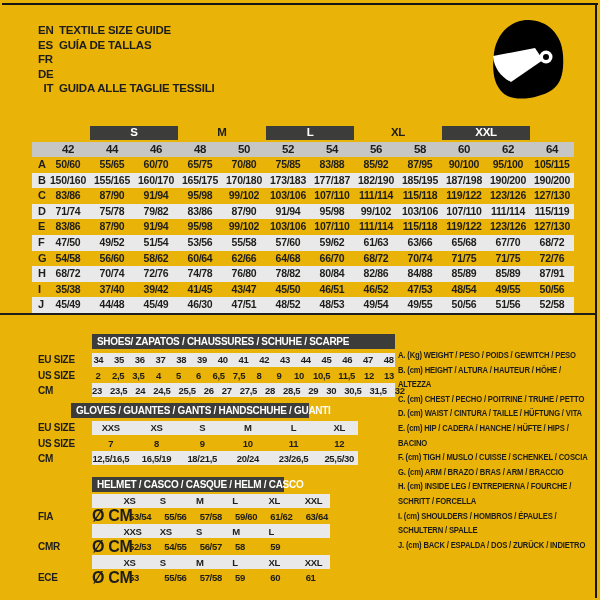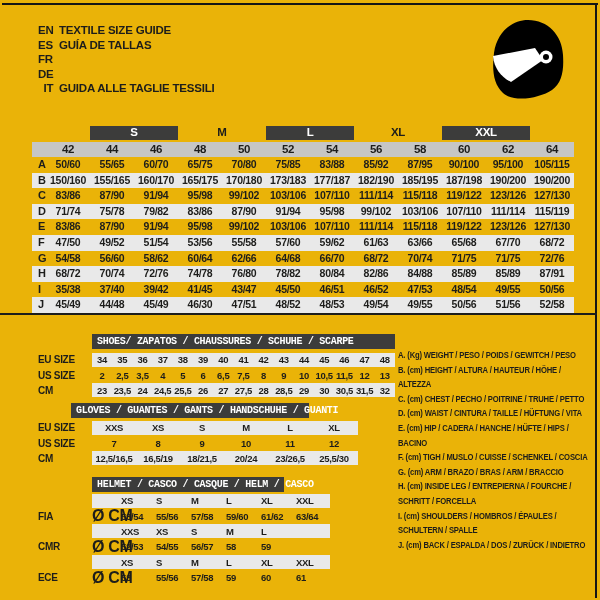--- a/index.html
+++ b/index.html
@@ -31,24 +31,24 @@
   .t-cols { height:15.5px; line-height:15.5px; background:#c6c6c5; font-size:11.5px; }
   .t-data { height:15.6px; line-height:15.6px; }
   .t-data.stripe { background:#e9e9e9; }
   .cell { text-align:center; overflow:visible; white-space:nowrap; }
   .rl { text-align:left; padding-left:6px; font-size:11px; }
 
   .divider { position:absolute; left:0; top:313px; width:597px; height:1.5px; background:#1d1d1b; }
 
   
   .sec { position:absolute; left:32px; font-size:9.5px; letter-spacing:-0.3px; }
-  .sec-title { margin-left:60px; height:15px; line-height:15px; background:#3c3c3b; color:#fff; padding-left:5px; font-size:10px; white-space:nowrap;font-family:Liberation Mono, monospace; }
+  .sec-title { margin-left:60px; height:15px; line-height:15px; background:#3c3c3b; color:#fff; padding-left:5px; font-size:10px; white-space:nowrap; }
   .s-row { display:flex; align-items:center; height:15.4px; }
   .s-label { width:60px; padding-left:6px; font-size:10px; white-space:nowrap; }
-  .s-vals { display:flex; height:14px; align-items:center; }
+  .s-vals { display:flex; height:14px; align-items:center;gap:8px; }
   .s-vals.shaded { background:#e9e9e9; }
   .s-cell { text-align:center; white-space:nowrap; }
 
   .shoes { top:334px; }
   .shoes .s-rows { margin-top:3px; }
   .shoes .s-vals { width:303px; }
   .shoes .s-cell { width:20.2px; }
 
   .gloves { top:403px; }
   .gloves .s-rows { margin-top:2px; }

